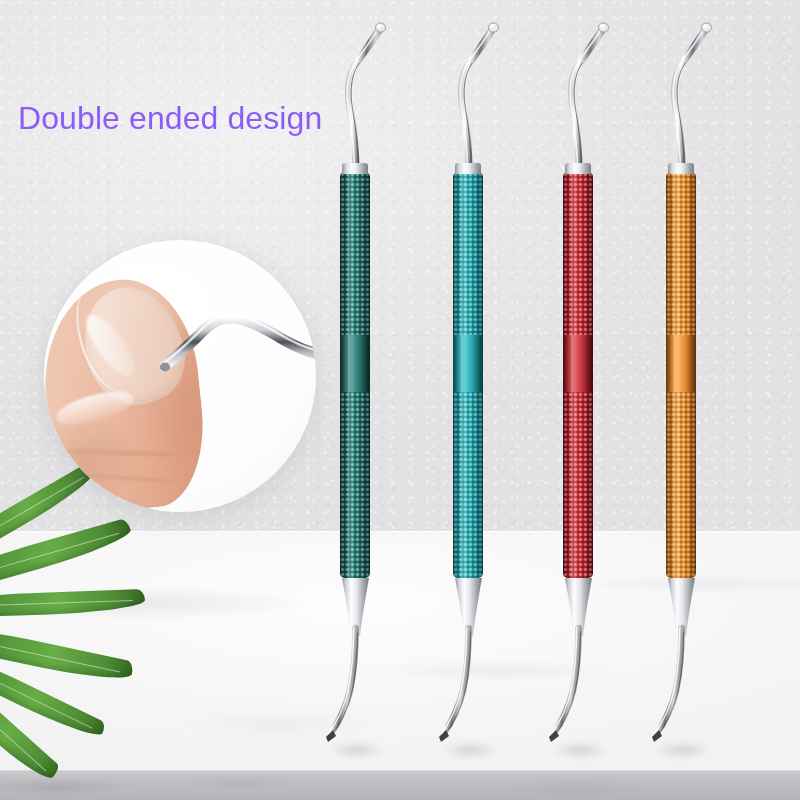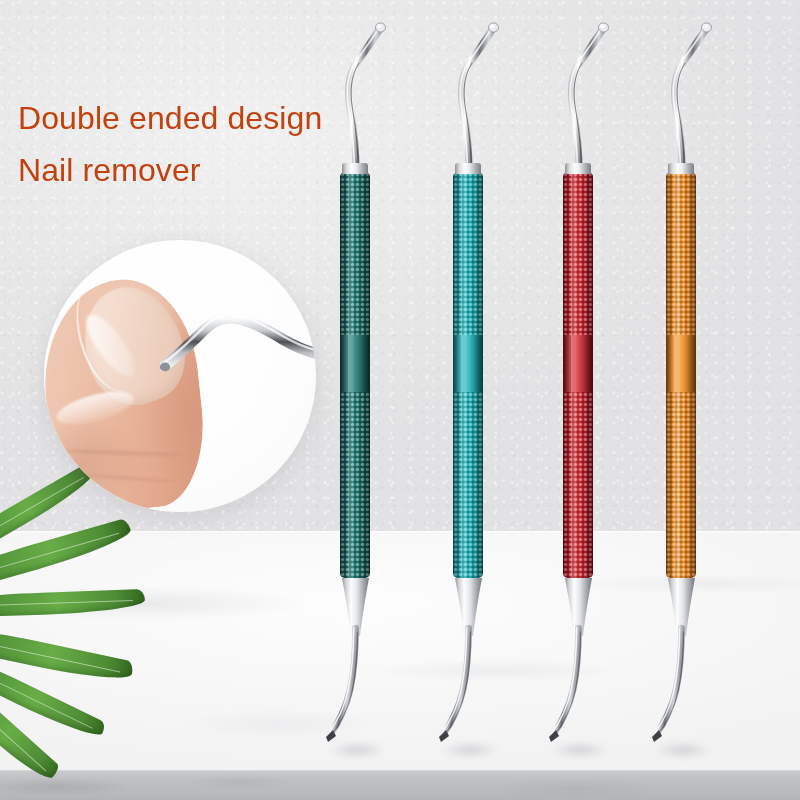--- a/index.html
+++ b/index.html
@@ -57,21 +57,21 @@
     position:absolute;left:0;top:0;width:100%;height:100%;
     background-image:
       radial-gradient(ellipse 14% 45% at 7% 55%, rgba(140,142,146,.35) 0%, transparent 70%),
       radial-gradient(ellipse 10% 40% at 30% 40%, rgba(150,152,156,.22) 0%, transparent 70%),
       radial-gradient(ellipse 16% 50% at 72% 60%, rgba(148,150,154,.2) 0%, transparent 70%);
   }
 
   
   .headline{position:absolute;left:18px;top:92px;width:420px;}
   .hl-line{
-    color:#c2410c;font-size:32px;line-height:52px;letter-spacing:.1px;font-weight:400;
+    color:#8b5cf6;font-size:32px;line-height:52px;letter-spacing:.1px;font-weight:400;
   }
 
   
   .inset{
     position:absolute;left:44px;top:240px;width:272px;height:272px;border-radius:50%;
     background:radial-gradient(circle at 38% 32%, #ffffff 0%, #fdfdfd 62%, #f6f6f7 100%);
     box-shadow:0 6px 22px rgba(120,122,128,.18);
     overflow:hidden;
   }
   .thumb{
@@ -195,21 +195,20 @@
     <div class="table-veins"></div>
   </div>
   <div class="table-edge-hi"></div>
   <div class="front-edge-line"></div>
   <div class="front-edge">
     <div class="front-edge-veins"></div>
   </div>
 
   <div class="headline">
     <div class="hl-line">Double ended design</div>
-    <div class="hl-line">Nail remover</div>
   </div>
 
   <div class="leaves" id="leaves">
       <div class="leaf" style="top: 30px; width: 176px; height: 22px; transform: rotate(-30deg);"></div>
       <div class="leaf" style="top: 54px; width: 198px; height: 25px; transform: rotate(-16deg);"></div>
       <div class="leaf" style="top: 80px; width: 205px; height: 22px; transform: rotate(-2deg);"></div>
       <div class="leaf" style="top: 106px; width: 196px; height: 25px; transform: rotate(12deg);"></div>
       <div class="leaf" style="top: 130px; width: 180px; height: 22px; transform: rotate(26deg);"></div>
       <div class="leaf" style="top: 152px; width: 150px; height: 25px; transform: rotate(42deg);"></div>
     </div>

